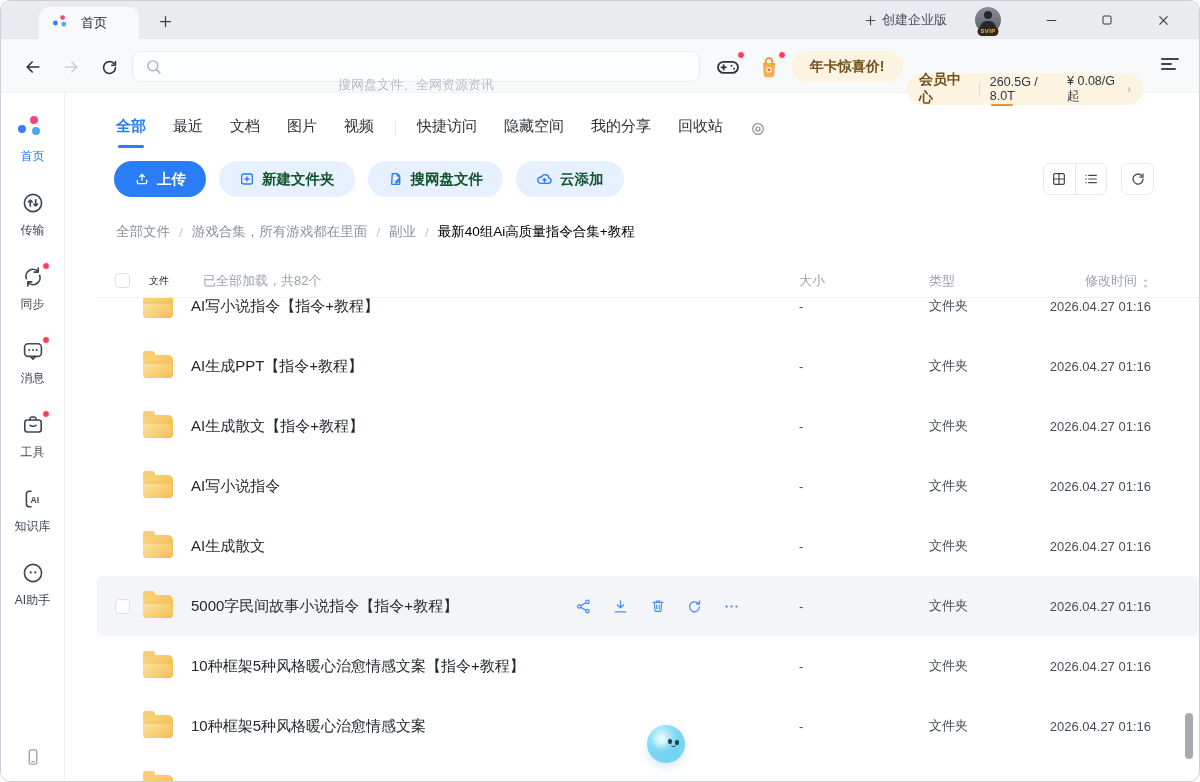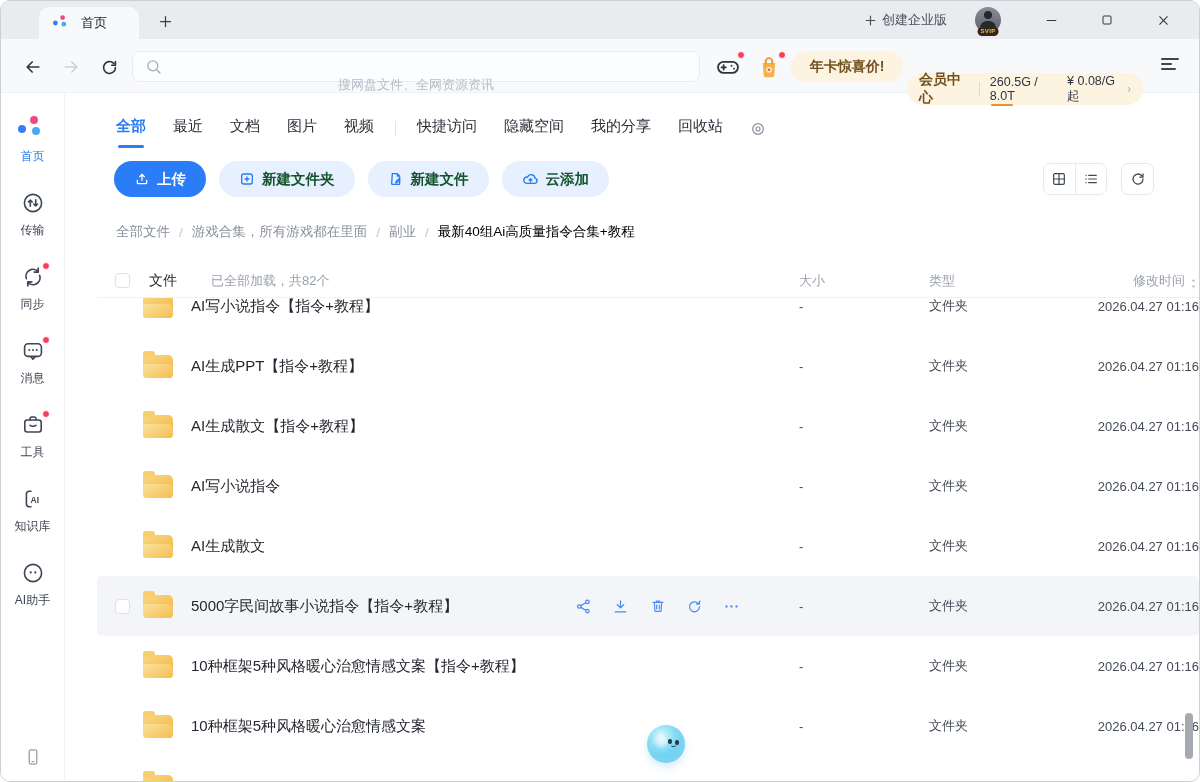--- a/index.html
+++ b/index.html
@@ -73,26 +73,26 @@
   .refresh-btn { position:absolute; left:1120px; top:162px; width:33px; height:32px; border:1px solid #e7e9ec; border-radius:7px; display:flex; align-items:center; justify-content:center; background:#fff; }
 
   
   .breadcrumb { position:absolute; left:115px; top:222px; display:flex; align-items:center; gap:9px; font-size:13.5px; color:#8a919d; }
   .breadcrumb .cur { color:#000000; }
   .bsep { color:#c3c8cf; }
 
   
   .thead { position:absolute; left:96px; right:0; top:263px; height:34px; display:flex; align-items:center; border-bottom:1px solid #f0f2f4; font-size:13px; color:#9aa1ad; }
   .checkbox { width:15px; height:15px; border:1.5px solid #dde1e6; border-radius:4px; background:#fff; flex:none; margin-left:18px; }
-  .thead .fcol { font-size:14px; color:#23272e; margin-left:19px; }
+  .thead .fcol { font-size:10px; color:#23272e; margin-left:19px; }
   .thead .loaded { margin-left:34px; }
   .spacer { flex:1; }
   .col-size { width:134px; flex:none; padding-left:52px; text-align:left; }
   .col-type { width:130px; flex:none; padding-left:48px; text-align:left; }
-  .col-time { width:188px; flex:none; text-align:right; display:flex; align-items:flex-end; justify-content:flex-end; gap:3px; }
+  .col-time { width:188px; flex:none; padding-right:48px; text-align:right; display:flex; align-items:flex-end; justify-content:flex-end; gap:3px; }
   .list { position:absolute; left:96px; right:0; top:297px; bottom:0; overflow:hidden; }
   .row { display:flex; align-items:center; height:60px; border-radius:5px; position:relative; font-size:13px; color:#464c57; }
   .row.clip { margin-top:-22px; }
   .row.hovered { background:#f3f5f8; }
   .row .checkbox { visibility:hidden; }
   .row.hovered .checkbox { visibility:visible; }
   .folder { width:30px; height:23px; flex:none; margin-left:13px; position:relative; border-radius:3px 5px 4px 4px; background:linear-gradient(150deg,#f9d887 0%,#f2b23c 100%); }
   .folder::before { content:""; position:absolute; top:-4px; left:0; width:12px; height:6px; border-radius:3px 3px 0 0; background:#f6ce6f; }
   .folder::after { content:""; position:absolute; left:0; right:0; bottom:0; height:14px; border-radius:3px 5px 4px 4px; background:linear-gradient(150deg,#fbe3a0,#f4bd4f); }
   .fname { flex:1; margin-left:18px; font-size:15px; color:#23272e; white-space:nowrap; overflow:hidden; }
@@ -322,21 +322,21 @@
       <svg width="16" height="16" viewBox="0 0 24 24" fill="none" stroke="#2a7cf7" stroke-width="2" stroke-linecap="round" stroke-linejoin="round">
           <rect x="4" y="4.5" width="16" height="15" rx="3"></rect>
           <path d="M12 9v6M9 12h6"></path>
         </svg>
       <span>新建文件夹</span>
     </div>
     <div class="btn btn-light">
       <svg width="16" height="16" viewBox="0 0 24 24" fill="none" stroke="#2a7cf7" stroke-width="2" stroke-linecap="round" stroke-linejoin="round">
           <path d="M6.5 4h7.5l3.5 3.5V19a1 1 0 0 1-1 1h-10a1 1 0 0 1-1-1zM14 4v3.5h3.5M12.2 15.8l4.2-4.2 1.6 1.6-4.2 4.2-2.1.5z"></path>
         </svg>
-      <span>新建文件</span>
+      <span>搜网盘文件</span>
     </div>
     <div class="btn btn-light">
       <svg width="17" height="17" viewBox="0 0 24 24" fill="none" stroke="#2a7cf7" stroke-width="2" stroke-linecap="round" stroke-linejoin="round">
           <path d="M7 17.5a4.5 4.5 0 1 1 .9-8.9A5.4 5.4 0 0 1 18.3 10a3.8 3.8 0 0 1-.8 7.5z"></path>
           <path d="M12 15.5V11M10 12.8l2-1.8 2 1.8"></path>
         </svg>
       <span>云添加</span>
     </div>
   </div>
   <div class="view-group">

